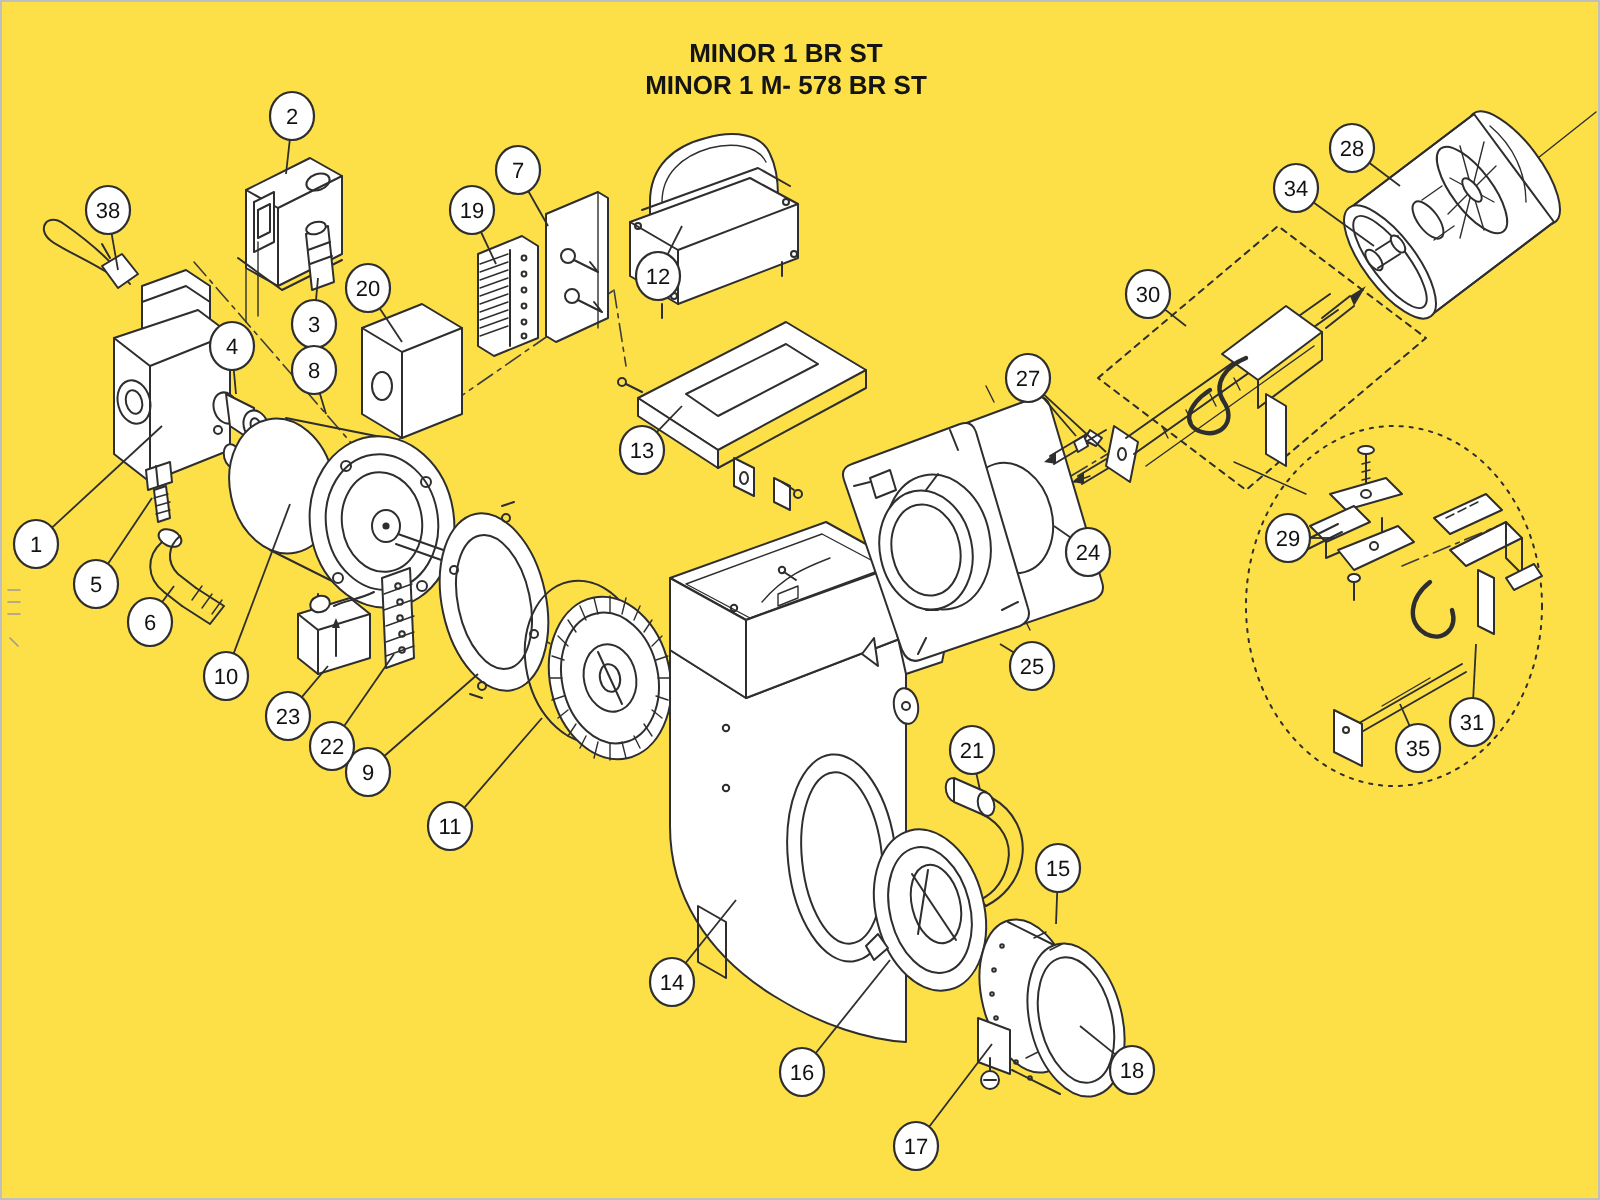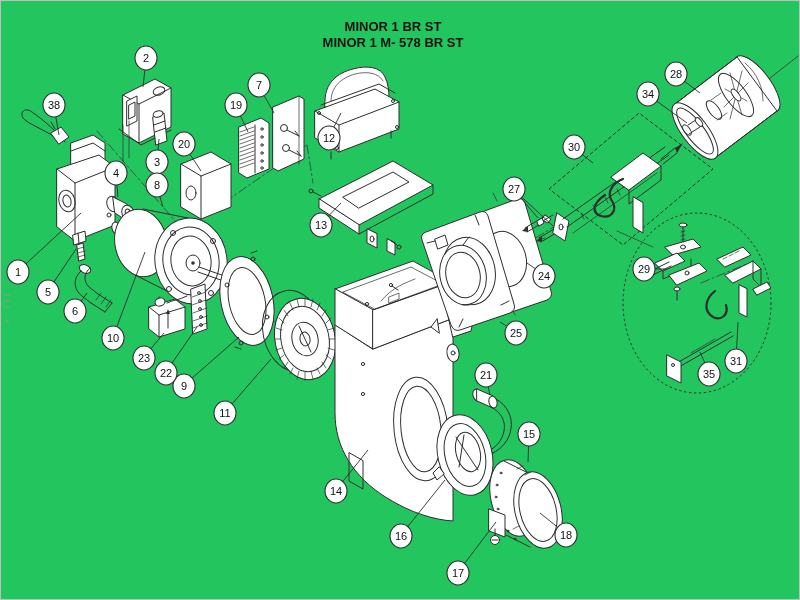--- a/index.html
+++ b/index.html
@@ -1,16 +1,16 @@
 <!DOCTYPE html>
 <html><head>
 <meta charset="utf-8">
 <style>
   html,body{margin:0;padding:0;background:#e8e8e8;}
-  .page{position:relative;width:800px;height:600px;background:#22c55e;border:1px solid #bfbfbf;box-sizing:border-box;overflow:hidden;font-family:"Liberation Sans",sans-serif;}
+  .page{position:relative;width:800px;height:600px;background:#fde047;border:1px solid #bfbfbf;box-sizing:border-box;overflow:hidden;font-family:"Liberation Sans",sans-serif;}
   svg{display:block}
   
   .art path,.art line,.art ellipse,.art circle,.art polyline,.art polygon{stroke:#2e2e2e;stroke-width:1;fill:none;stroke-linecap:round;stroke-linejoin:round}
   .art .f{fill:#ffffff}
   .art .fd{fill:#2e2e2e;stroke:none}
   .art .thin{stroke-width:.7}
   .art .thick{stroke-width:2.2}
   .axis{stroke:#3c3c3c!important;stroke-width:.8!important;stroke-dasharray:9 3 2 3}
   .dashed{stroke-dasharray:3 3}
   .dotted{stroke-dasharray:1.6 3.4}

